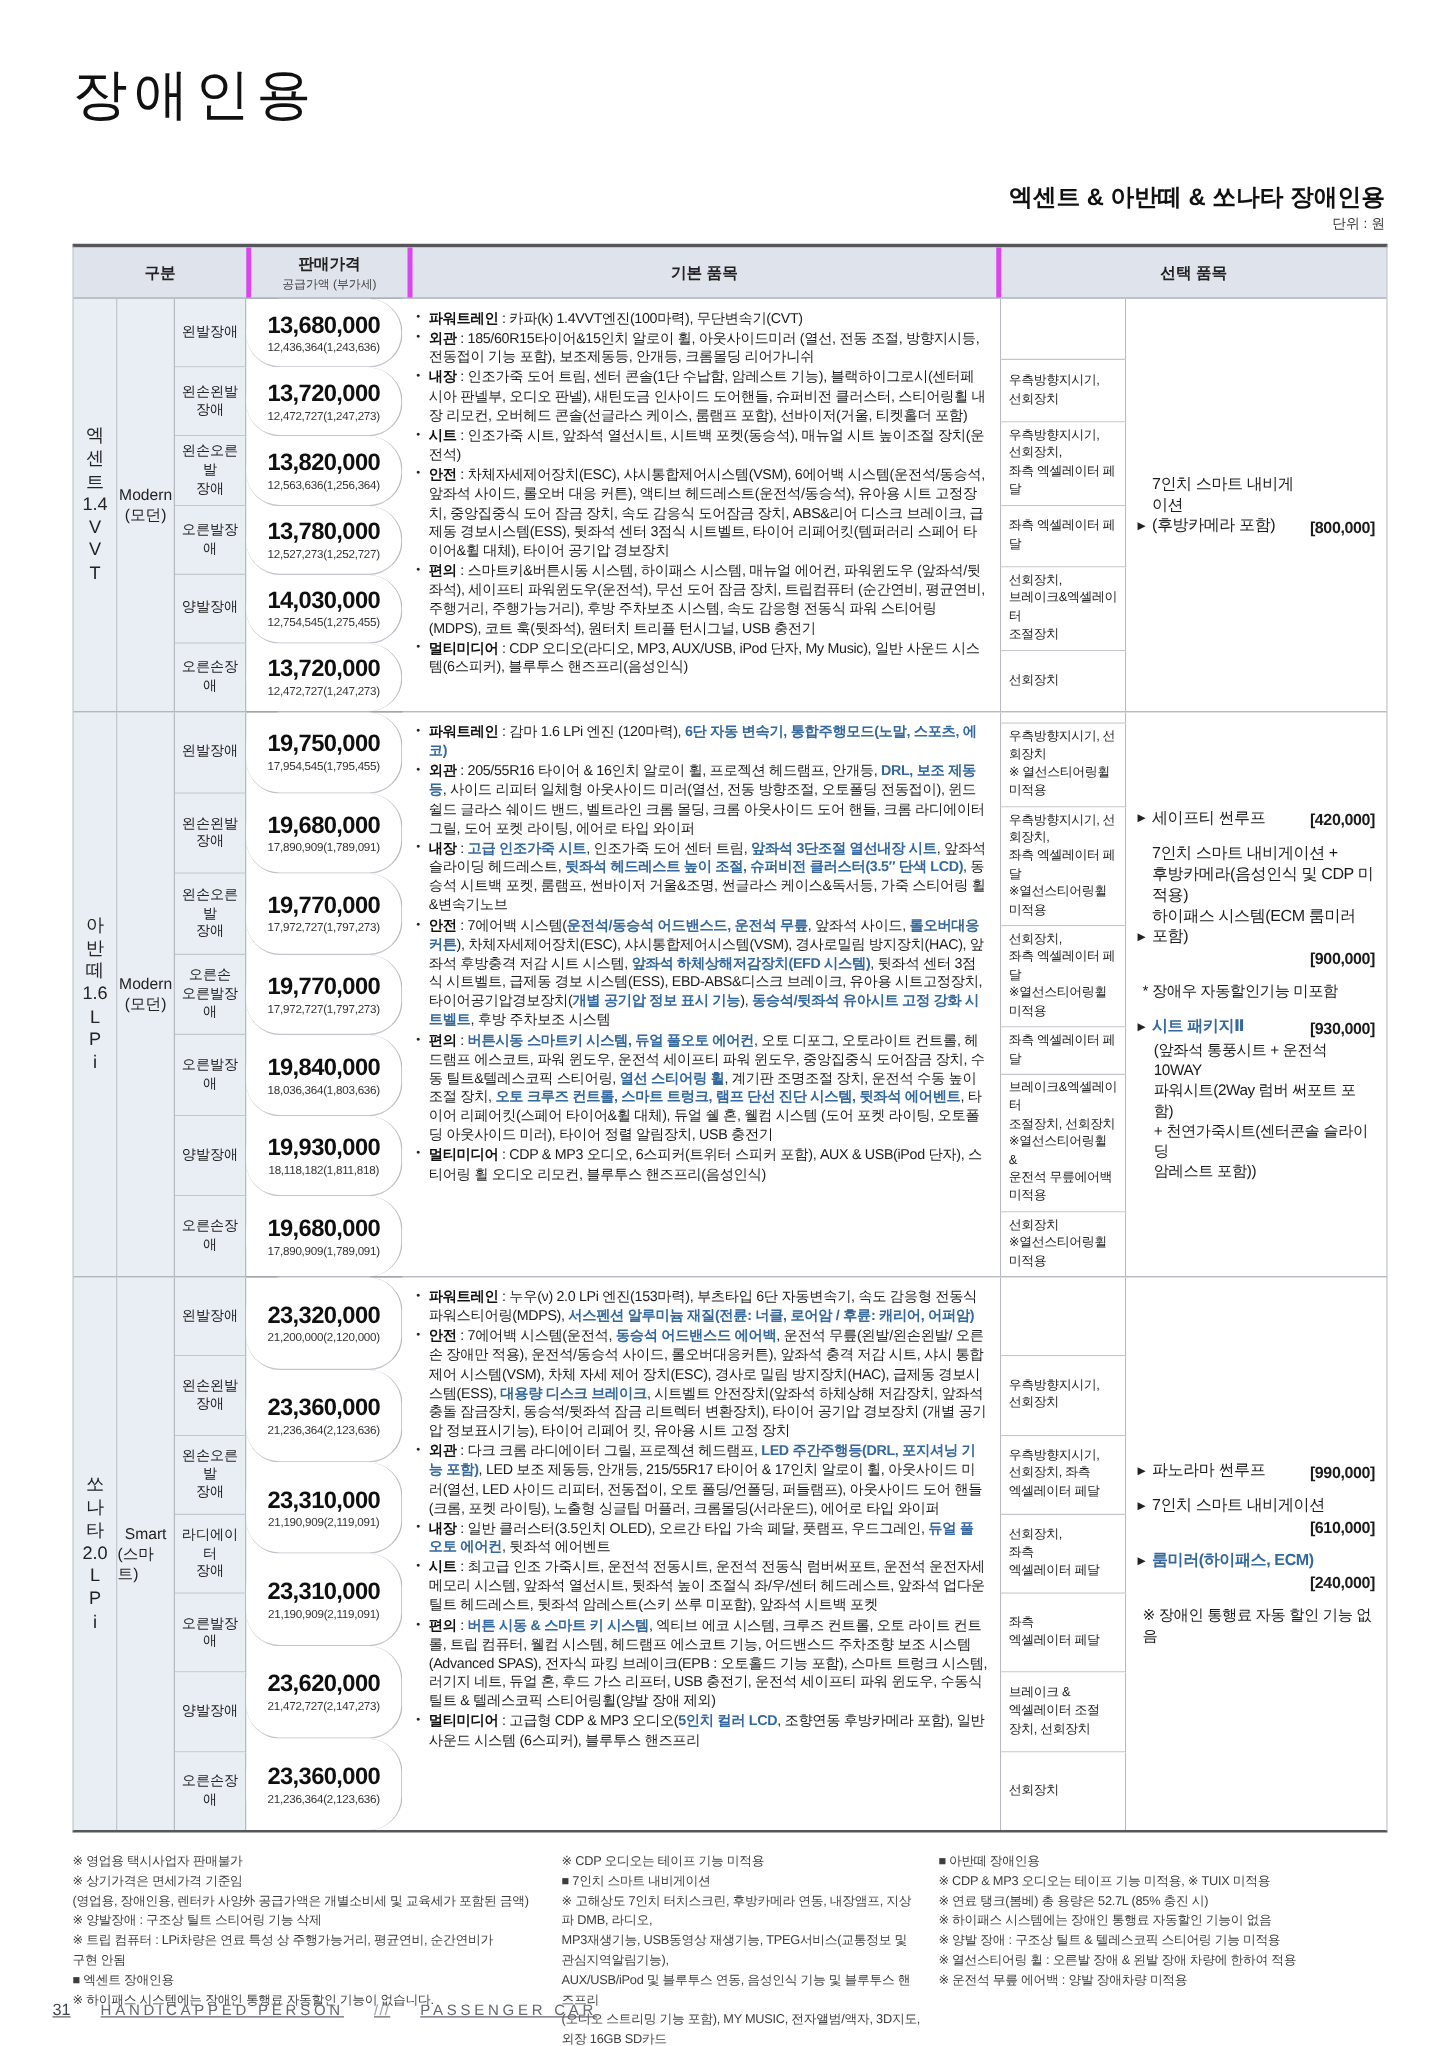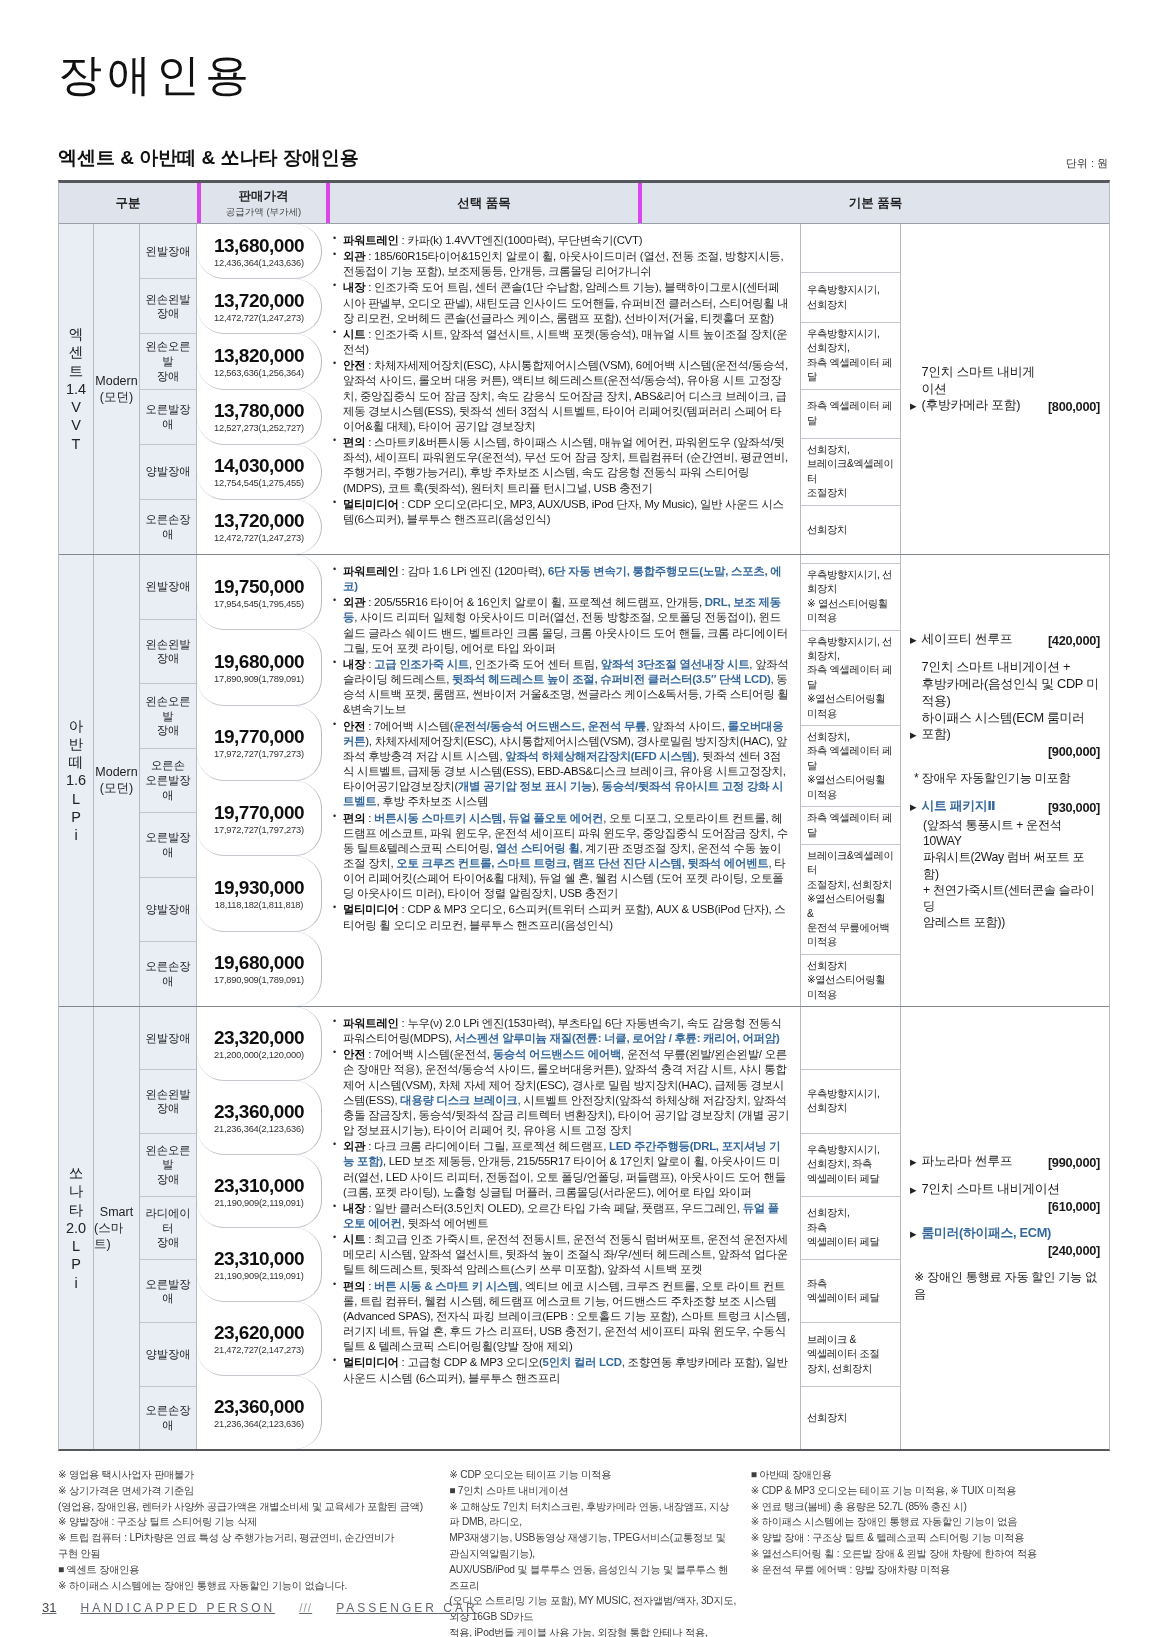--- a/index.html
+++ b/index.html
@@ -1,19 +1,19 @@
 <!DOCTYPE html>
 <html><head>
 <meta charset="utf-8">
 <style>
   html,body{margin:0;padding:0;background:#ffffff;}
   body{width:1157px;height:1637px;font-family:"Liberation Sans","DejaVu Sans",sans-serif;color:#1a1a1a;position:relative;overflow:hidden;}
   .page{padding:46px 49px 0 58px;}
   .title{font-size:44px;font-weight:500;letter-spacing:5px;color:#111;}
-  .subtitle-row{display:flex;justify-content:space-between;align-items:flex-end;margin-top:40px;margin-bottom:9px;}
+  .subtitle-row{display:flex;justify-content:space-between;align-items:flex-end;margin-top:40px;margin-bottom:9px;flex-direction:column;}
   .subtitle{font-size:19px;font-weight:700;color:#111;}
   .unit{font-size:11px;color:#333;}
   
   .table{width:1050px;border-top:3px solid #55575b;border-bottom:2px solid #55575b;border-left:1px solid #b7bbc1;border-right:1px solid #b7bbc1;}
   .thead{display:flex;background:#dfe3eb;border-bottom:1px solid #9aa0a8;min-height:40px;}
   .th{display:flex;flex-direction:column;align-items:center;justify-content:center;font-size:12.5px;font-weight:700;color:#222;border-right:4px solid #d946ef;}
   .th:last-child{border-right:none;}
   .th-cat{width:138px;}
   .th-price{width:125px;}
   .th-basic{flex:1;}
@@ -79,25 +79,25 @@
 
   <div class="table">
     <div class="thead">
       <div class="th th-cat">
         <span>구분</span>
       </div>
       <div class="th th-price">
         <span>판매가격</span>
         <span class="th-sub">공급가액 (부가세)</span>
       </div>
+      <div class="th th-basic">
+        <span>기본 품목</span>
+      </div>
       <div class="th th-select">
         <span>선택 품목</span>
-      </div>
-      <div class="th th-basic">
-        <span>기본 품목</span>
       </div>
     </div>
     <div>
         <div class="group">
           <div class="cell model-cell">
             <div class="mchar">엑</div>
             <div class="mchar">센</div>
             <div class="mchar">트</div>
             <div class="mchar">1.4</div>
             <div class="mchar">V</div>
@@ -210,20 +210,24 @@
               <div class="price">19,680,000</div>
               <div class="supply">17,890,909(1,789,091)</div>
             </div>
             <div class="cell sub price-cell">
               <div class="price">19,770,000</div>
               <div class="supply">17,972,727(1,797,273)</div>
             </div>
             <div class="cell sub price-cell">
               <div class="price">19,770,000</div>
               <div class="supply">17,972,727(1,797,273)</div>
+            </div>
+            <div class="cell sub price-cell">
+              <div class="price">19,840,000</div>
+              <div class="supply">18,036,364(1,803,636)</div>
             </div>
             <div class="cell sub price-cell">
               <div class="price">19,930,000</div>
               <div class="supply">18,118,182(1,811,818)</div>
             </div>
             <div class="cell sub price-cell">
               <div class="price">19,680,000</div>
               <div class="supply">17,890,909(1,789,091)</div>
             </div>
           </div>

